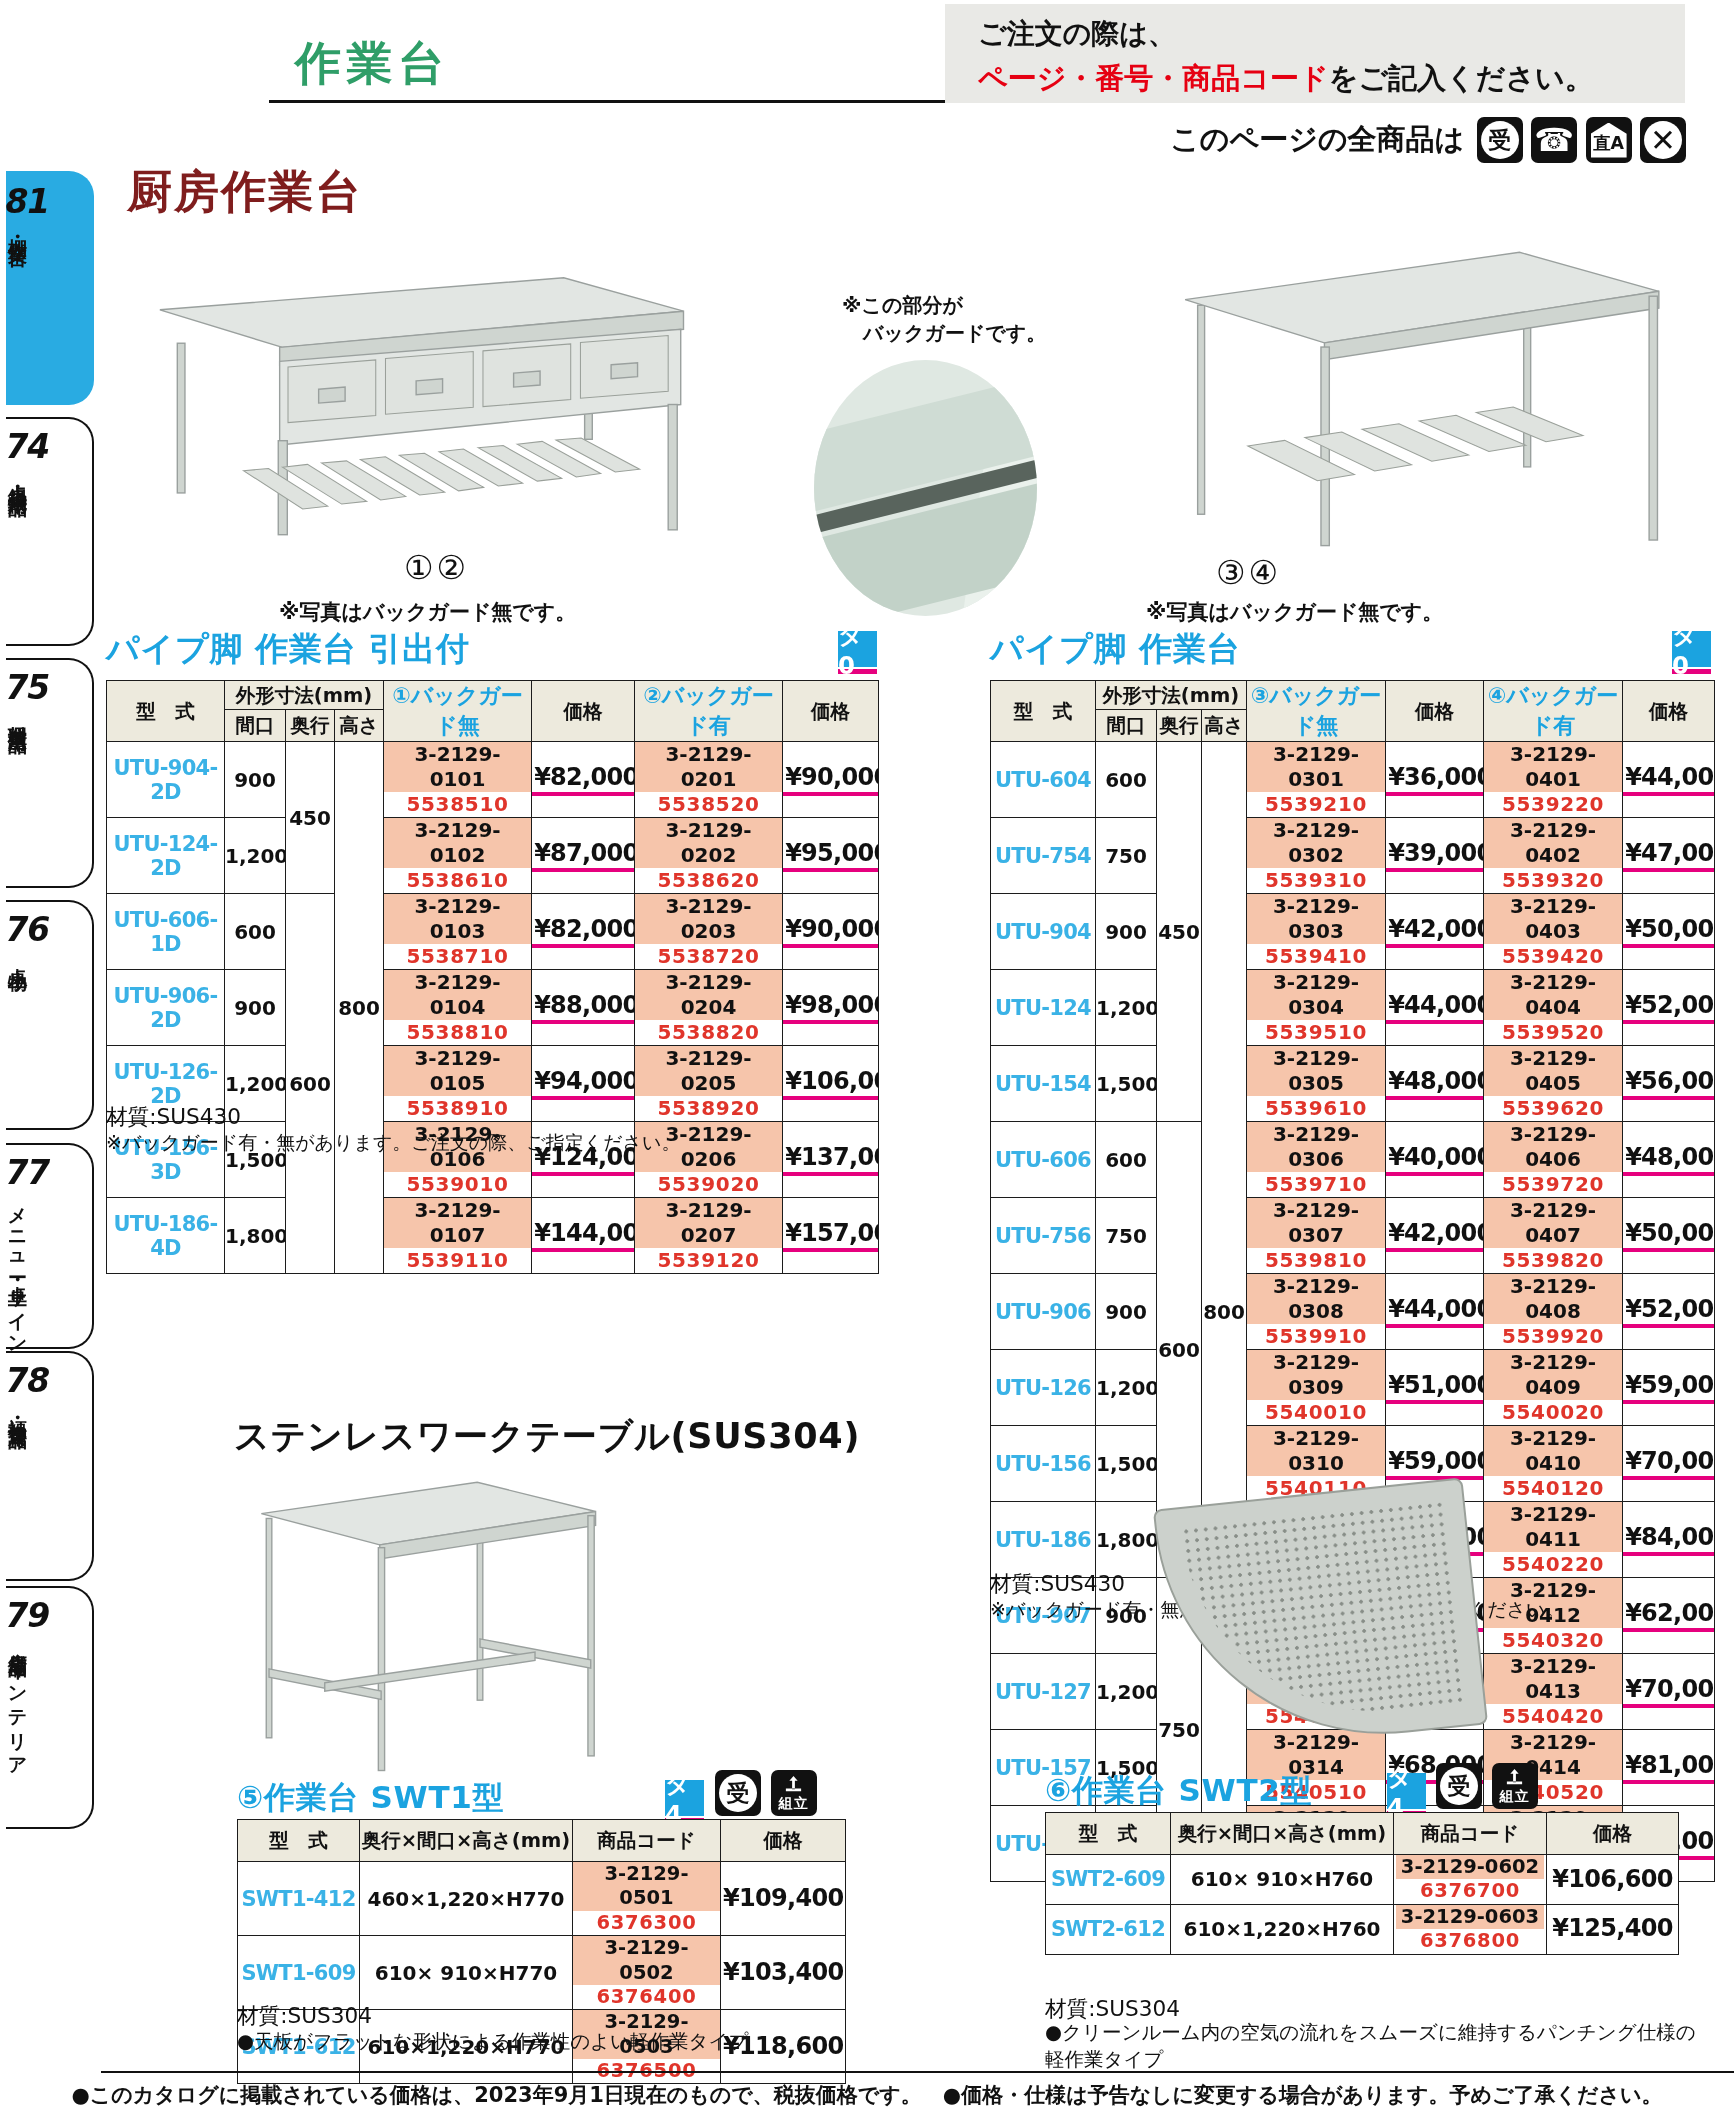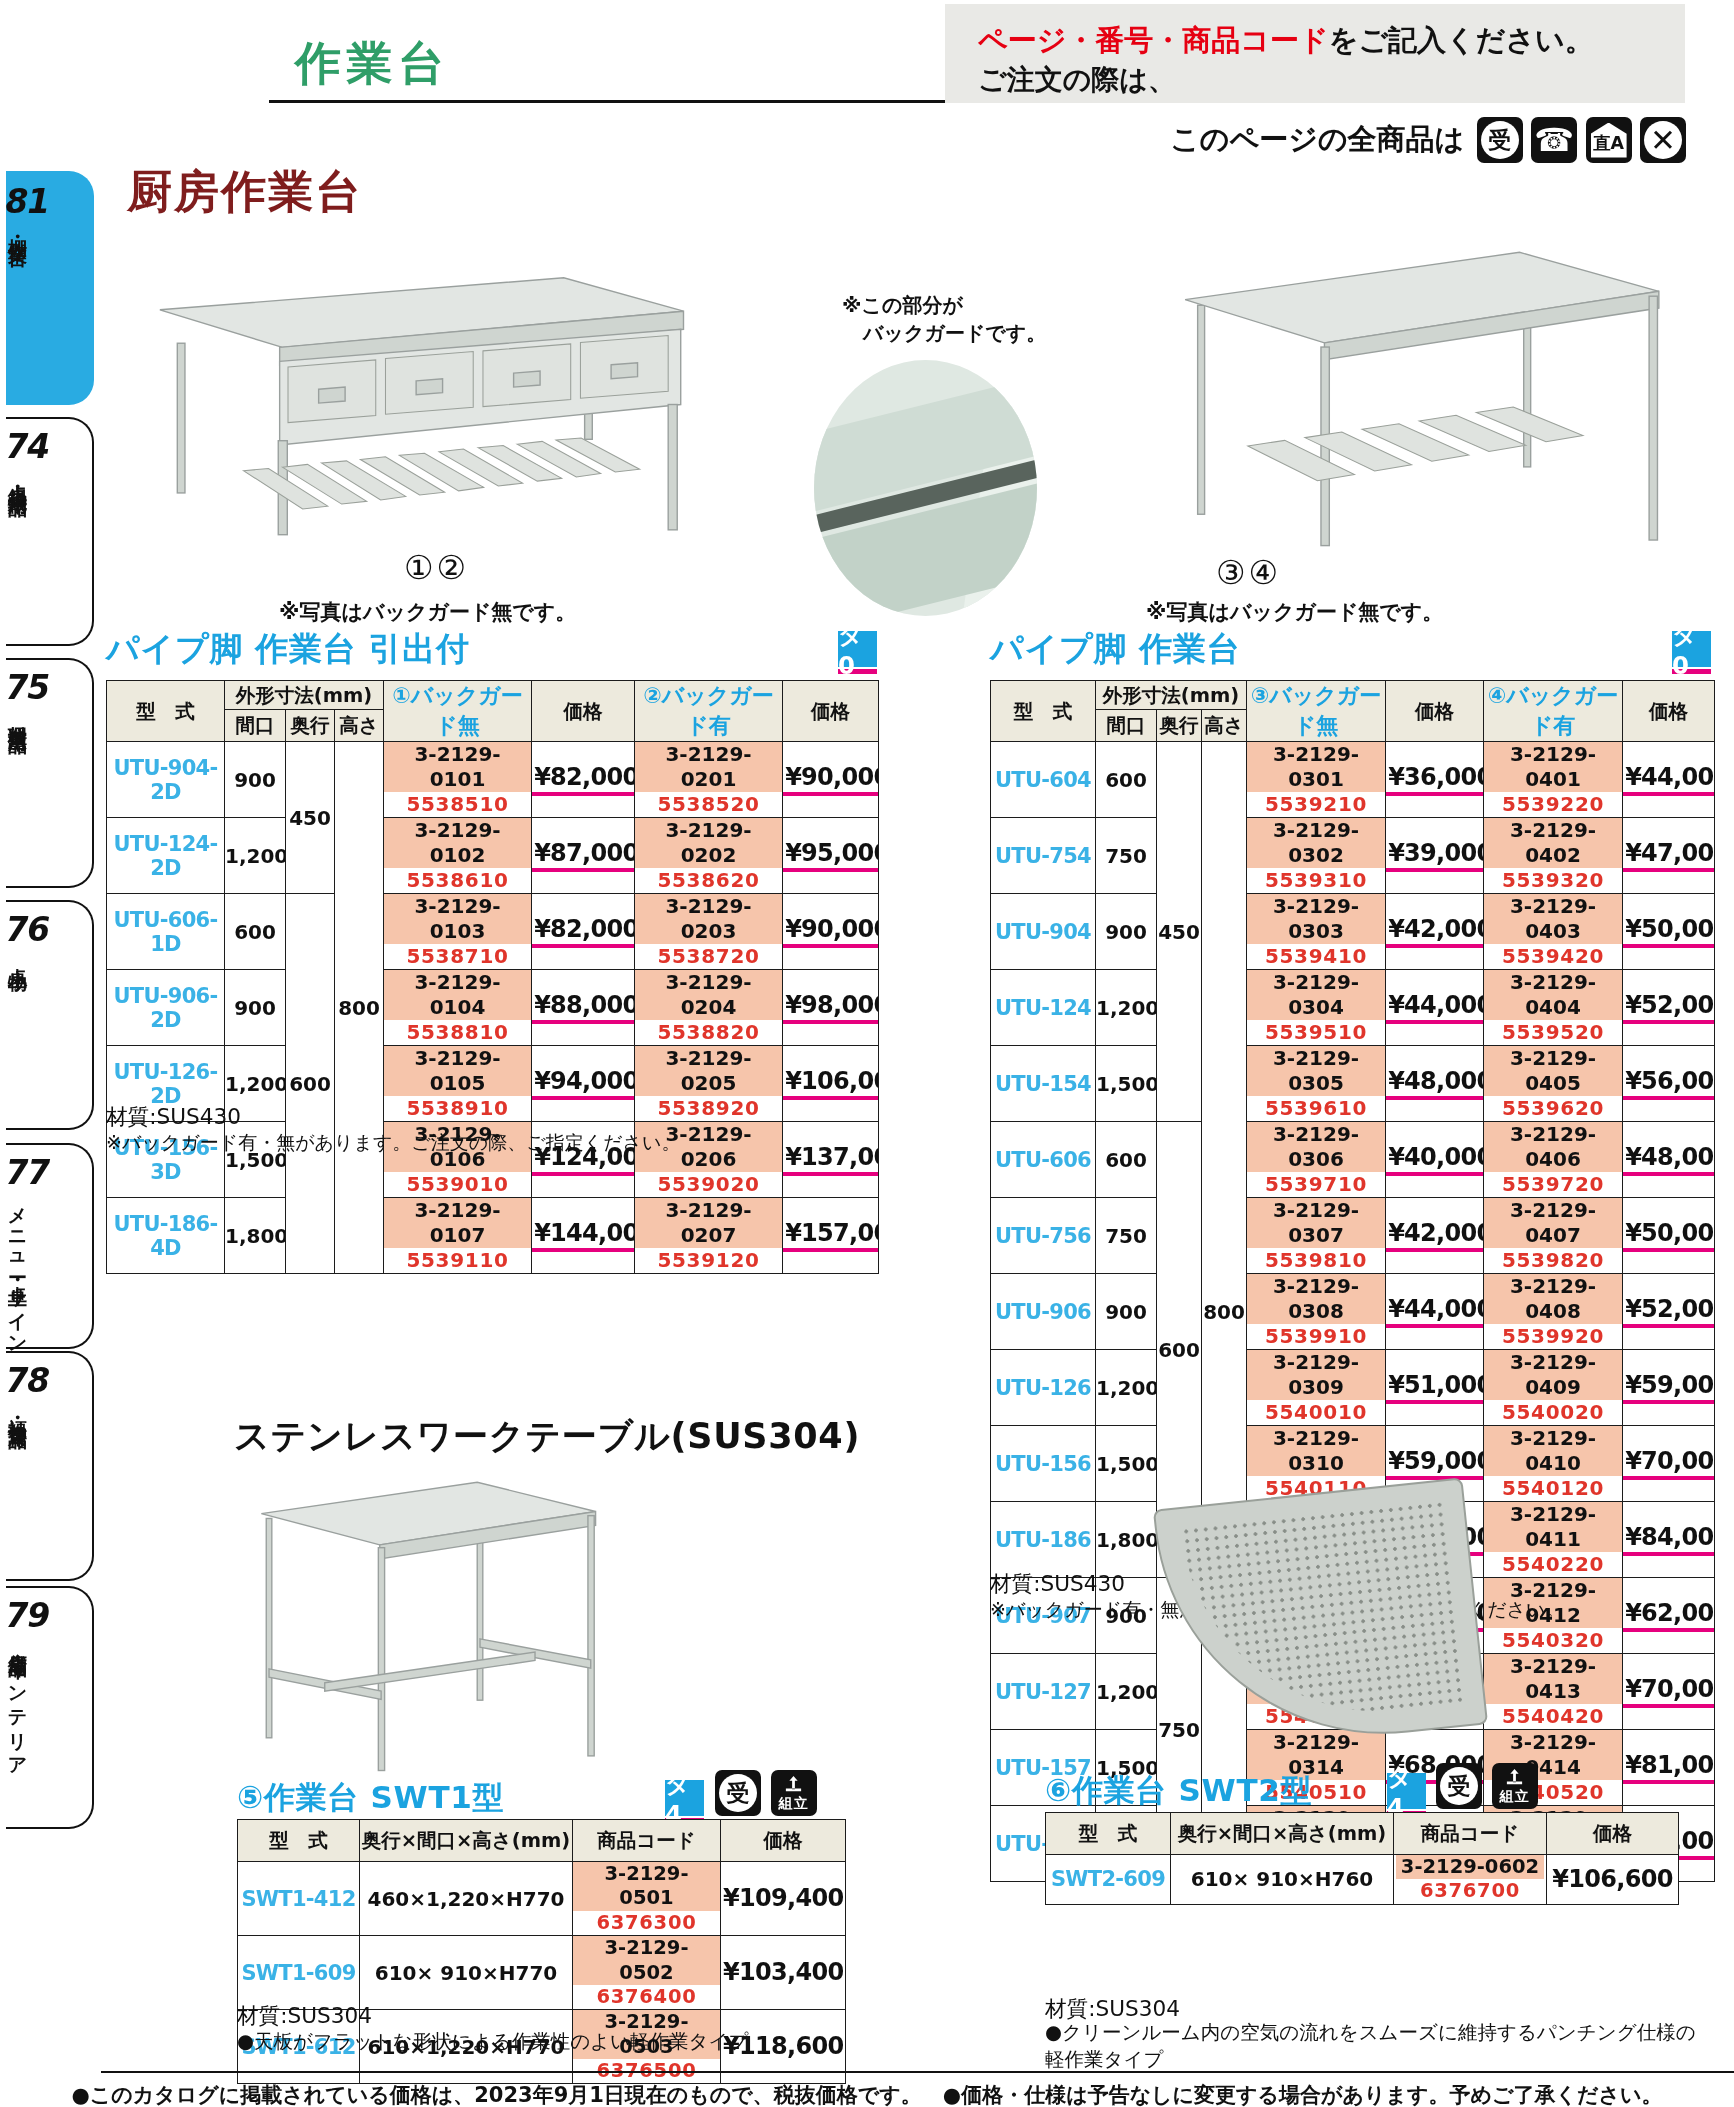--- a/index.html
+++ b/index.html
@@ -142,22 +142,22 @@
 </style>
 </head>
 <body>
 
 <div class="page">
 
   <div id="page-title">作業台</div>
   <div id="title-rule"></div>
 
   <div id="order-box">
+    <div id="order-line1">ご注文の際は、</div>
     <div id="order-line2"><span class="red">ページ・番号・商品コード</span><span>をご記入ください。</span></div>
-    <div id="order-line1">ご注文の際は、</div>
   </div>
 
   <div id="products-note-row">
     <span id="products-note">このページの全商品は</span>
     <span class="mark">
         <span class="circ">受</span>
       </span>
     <span class="mark">
         <span class="phone">☎</span>
       </span>
@@ -636,20 +636,26 @@
           <th>価格</th>
         </tr>
       </thead>
       <tbody>
         <tr>
           <td class="model">SWT2-609</td>
           <td class="dim">610× 910×H760</td>
           <td class="code"><span class="c1">3-2129-0602</span><span class="c2">6376700</span></td>
           <td class="price"><span class="pr" style="border-bottom:none;">¥106,600</span></td>
         </tr>
+        <tr>
+          <td class="model">SWT2-612</td>
+          <td class="dim">610×1,220×H760</td>
+          <td class="code"><span class="c1">3-2129-0603</span><span class="c2">6376800</span></td>
+          <td class="price"><span class="pr" style="border-bottom:none;">¥125,400</span></td>
+        </tr>
       </tbody>
     </table>
   </div>
   <div class="mat-note" id="t6-material">材質:SUS304</div>
   <div class="bullet-note" id="t6-note">●クリーンルーム内の空気の流れをスムーズに維持するパンチング仕様の軽作業タイプ</div>
 
   <div id="footer-rule"></div>
   <div id="footer-text">●このカタログに掲載されている価格は、2023年9月1日現在のもので、税抜価格です。　●価格・仕様は予告なしに変更する場合があります。予めご了承ください。</div>
 
 </div>

